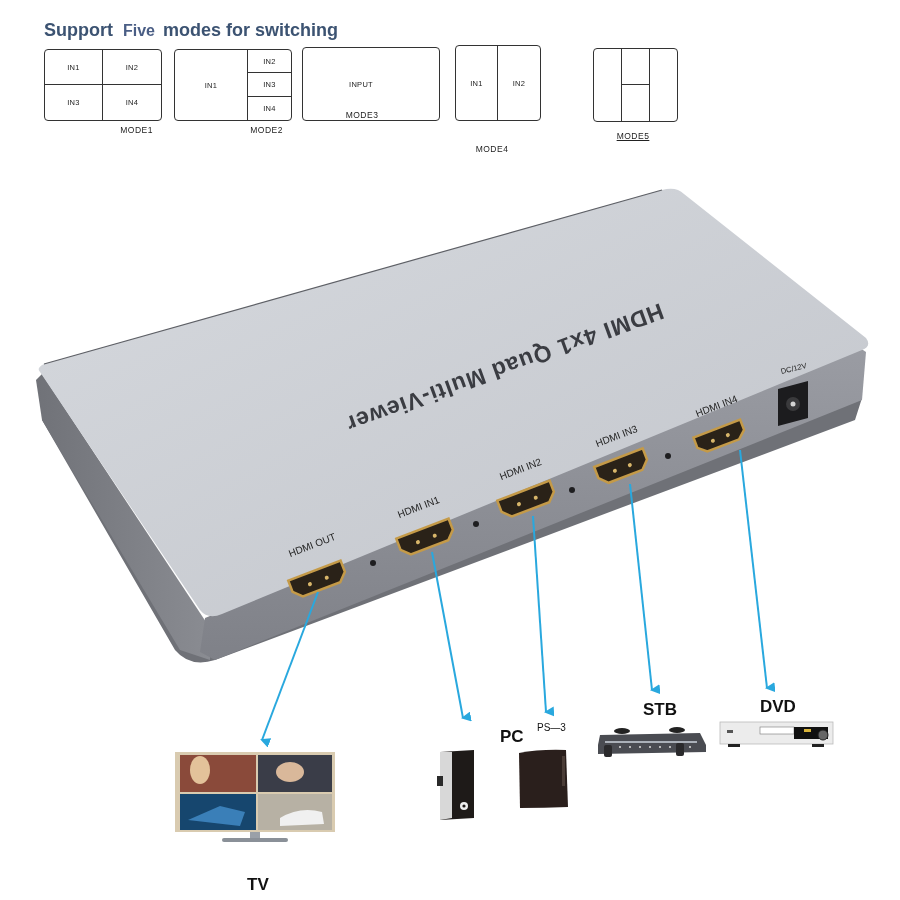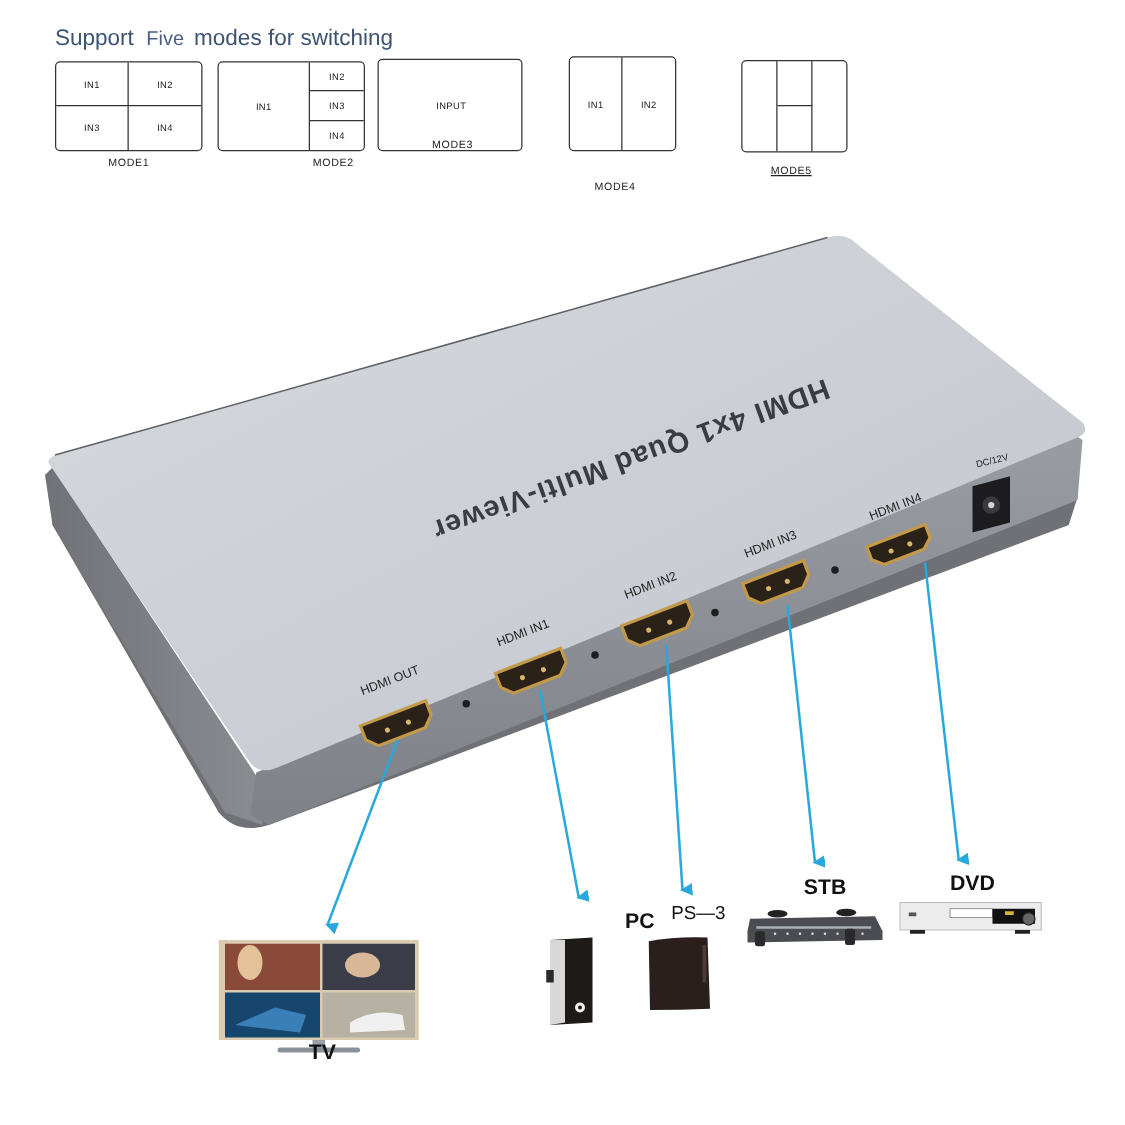--- a/index.html
+++ b/index.html
@@ -1,21 +1,21 @@
 <!DOCTYPE html>
 <html><head>
 <meta charset="utf-8">
 <style>
   html, body { margin: 0; padding: 0; }
   body {
     width: 900px; height: 900px; background: #ffffff; position: relative; overflow: hidden;
     font-family: "Liberation Sans", sans-serif;
   }
   .headline {
-    position: absolute; left: 44px; top: 20px; font-size: 18px; font-weight: normal; color: #3c5372;
+    position: absolute; left: 44px; top: 20px; font-size: 18px; font-weight: bold; color: #3c5372;
     white-space: nowrap;
   }
   .headline .five { font-size: 16px; color: #4a5e85; margin: 0 8px 0 10px; }
   .mode {
     position: absolute; border: 1.5px solid #333; border-radius: 4px; background: #fff; box-sizing: border-box;
   }
   .cell {
     position: absolute; box-sizing: border-box; display: flex; align-items: center; justify-content: center;
     font-size: 7.5px; color: #222; letter-spacing: 0.3px;
   }
@@ -36,31 +36,31 @@
 <div class="headline">
   <span>Support</span><span class="five">Five</span><span>modes for switching</span>
 </div>
 
 <div class="mode" style="left:44px;top:49px;width:118px;height:72px;">
   <div class="cell" style="left:0;top:0;width:58px;height:35px;border-right:1px solid #333;border-bottom:1px solid #333;">IN1</div>
   <div class="cell" style="left:58px;top:0;width:58px;height:35px;border-bottom:1px solid #333;">IN2</div>
   <div class="cell" style="left:0;top:35px;width:58px;height:35px;border-right:1px solid #333;">IN3</div>
   <div class="cell" style="left:58px;top:35px;width:58px;height:35px;">IN4</div>
 </div>
-<div class="mode-label" style="left:53px;top:125px;">MODE1</div>
+<div class="mode-label" style="left:53px;top:125px;text-align:right;">MODE1</div>
 
 <div class="mode" style="left:174px;top:49px;width:118px;height:72px;">
   <div class="cell" style="left:0;top:0;width:73px;height:70px;border-right:1px solid #333;">IN1</div>
   <div class="cell" style="left:73px;top:0;width:43px;height:23px;border-bottom:1px solid #333;">IN2</div>
   <div class="cell" style="left:73px;top:23px;width:43px;height:24px;border-bottom:1px solid #333;">IN3</div>
   <div class="cell" style="left:73px;top:47px;width:43px;height:23px;">IN4</div>
 </div>
 <div class="mode-label" style="left:183px;top:125px;text-align:right;">MODE2</div>
 
-<div class="mode" style="left:302px;top:47px;width:116px;height:74px;">
+<div class="mode" style="left:302px;top:47px;width:138px;height:74px;">
   <div class="cell" style="left:0;top:0;width:116px;height:72px;">INPUT</div>
 </div>
 <div class="mode-label" style="left:312px;top:110px;">MODE3</div>
 
 <div class="mode" style="left:455px;top:45px;width:86px;height:76px;">
   <div class="cell" style="left:0;top:0;width:42px;height:74px;border-right:1px solid #333;">IN1</div>
   <div class="cell" style="left:42px;top:0;width:42px;height:74px;">IN2</div>
 </div>
 <div class="mode-label" style="left:442px;top:128px;margin-top:16px;">MODE4</div>
 
@@ -209,17 +209,17 @@
   </g>
 </svg>
 
 <div class="port-label" style="left:291px;top:548px;transform:rotate(-21deg);">HDMI OUT</div>
 <div class="port-label" style="left:400px;top:509px;transform:rotate(-21deg);">HDMI IN1</div>
 <div class="port-label" style="left:502px;top:471px;transform:rotate(-21deg);">HDMI IN2</div>
 <div class="port-label" style="left:598px;top:438px;transform:rotate(-21deg);">HDMI IN3</div>
 <div class="port-label" style="left:698px;top:408px;transform:rotate(-21deg);">HDMI IN4</div>
 <div class="port-label" style="left:782px;top:367px;font-size:7.5px;transform:rotate(-14deg);">DC/12V</div>
 
-<div class="dev-label" style="left:247px;top:832px;">TV</div>
+<div class="dev-label" style="left:247px;top:875px;">TV</div>
 <div class="dev-label" style="left:456px;top:727px;padding-left:44px;">PC</div>
-<div class="dev-label" style="left:537px;top:722px;font-weight:normal;font-size:15px;text-align:center;">PS—3</div>
+<div class="dev-label" style="left:537px;top:722px;font-weight:normal;font-size:10px;text-align:center;">PS—3</div>
 <div class="dev-label" style="left:643px;top:700px;">STB</div>
 <div class="dev-label" style="left:760px;top:697px;font-weight:bold;">DVD</div>
 
 </body></html>

